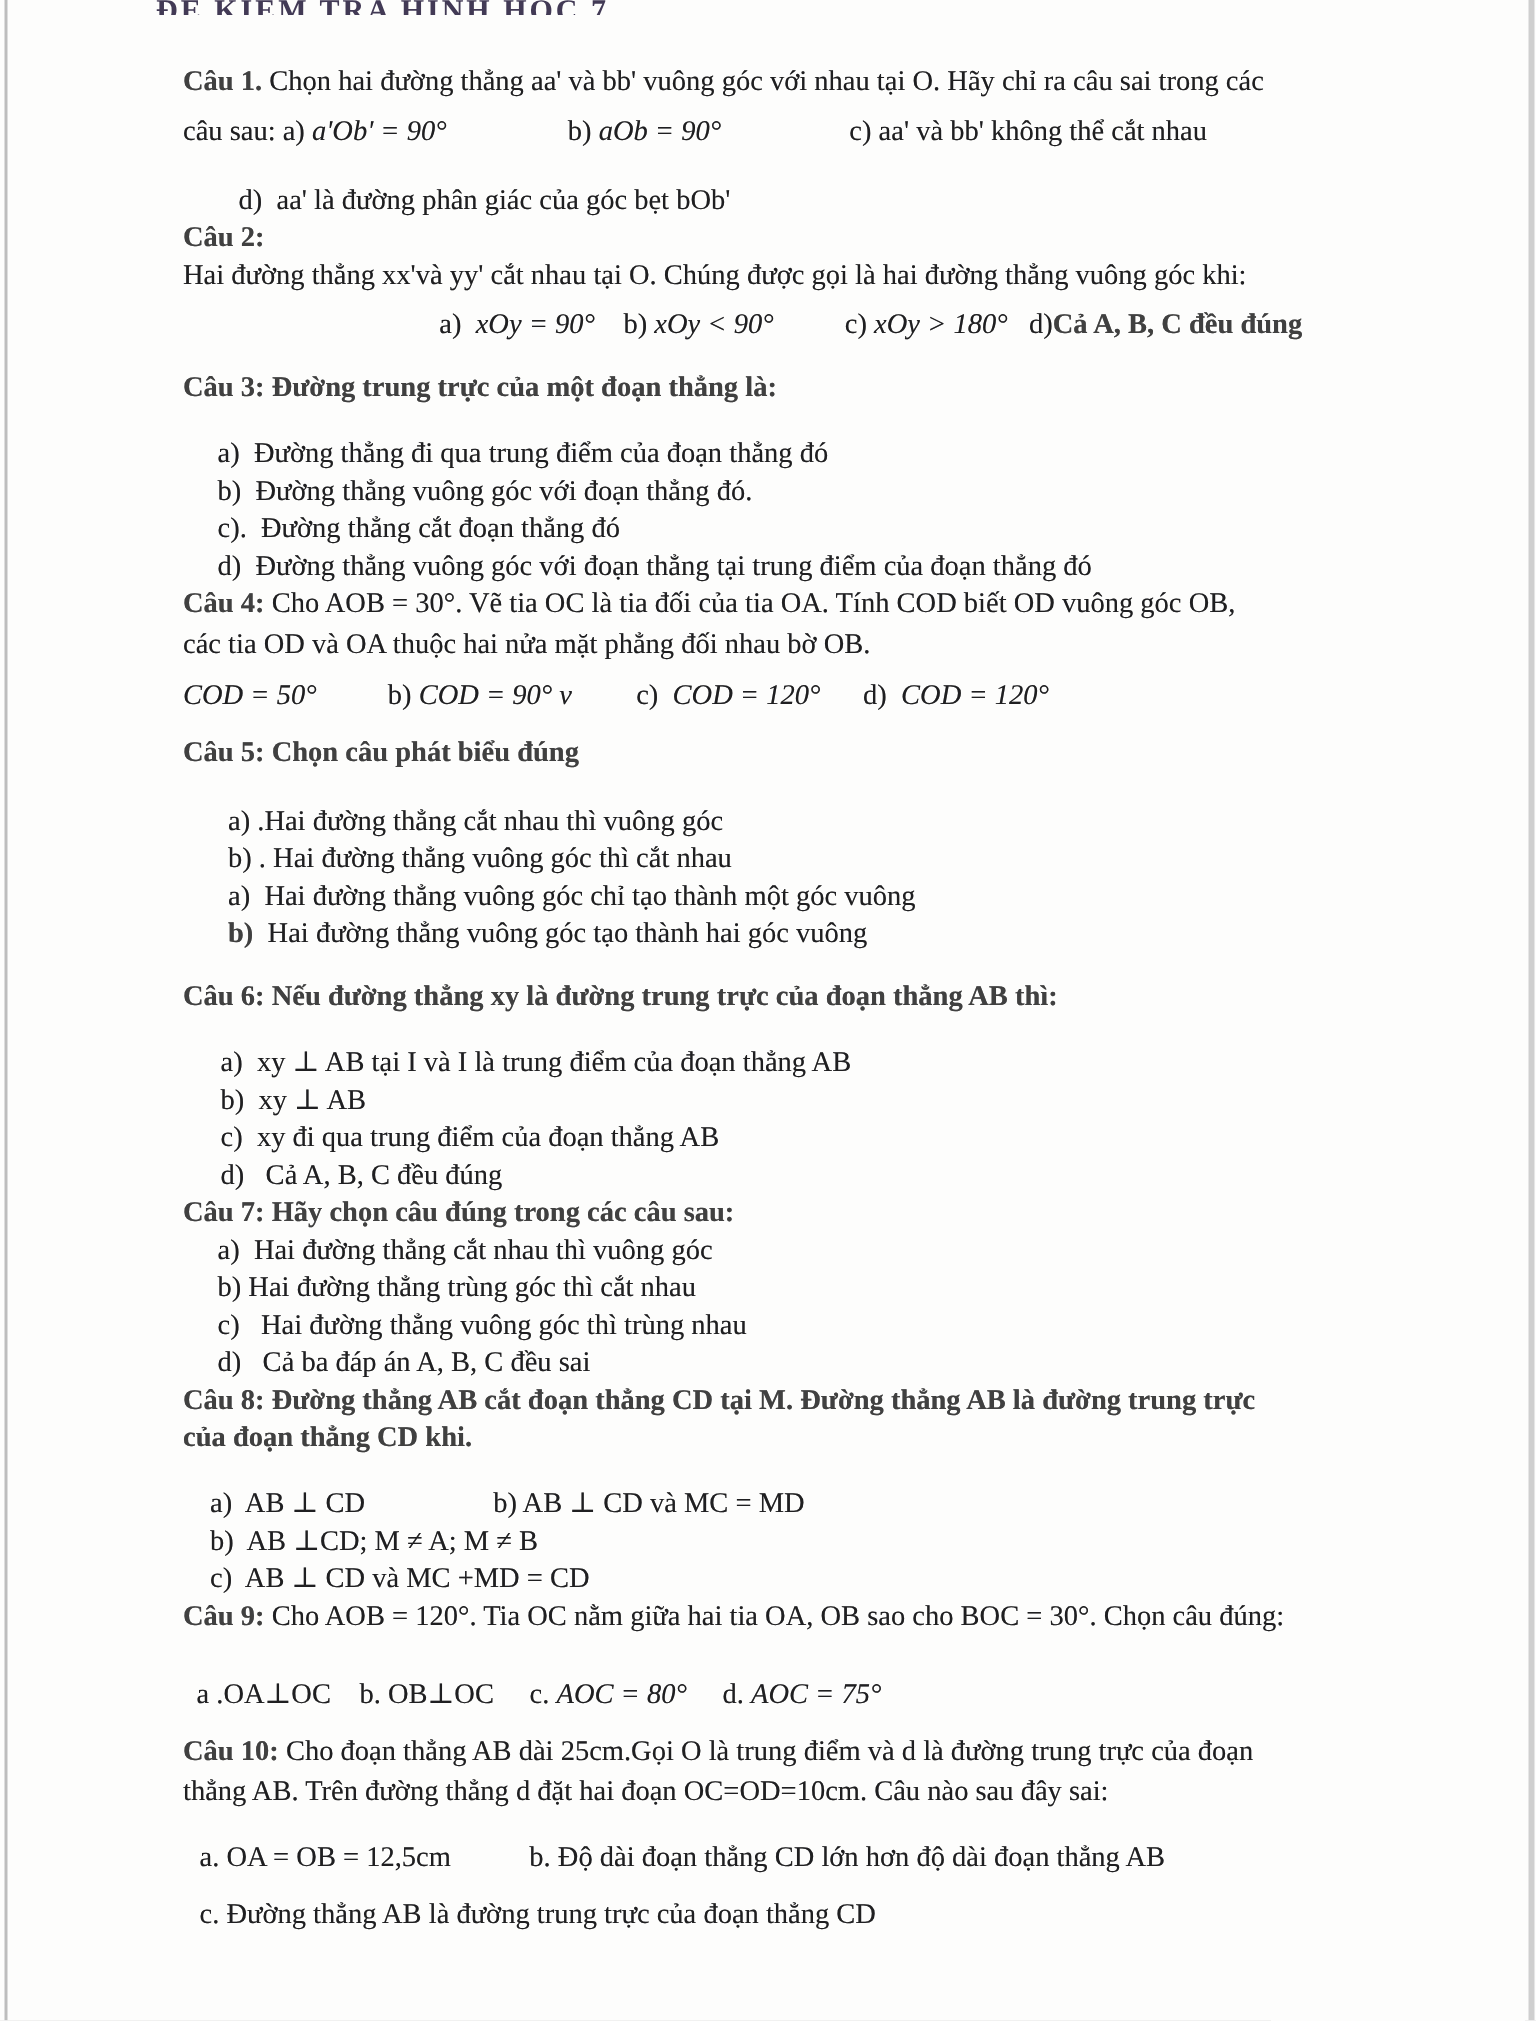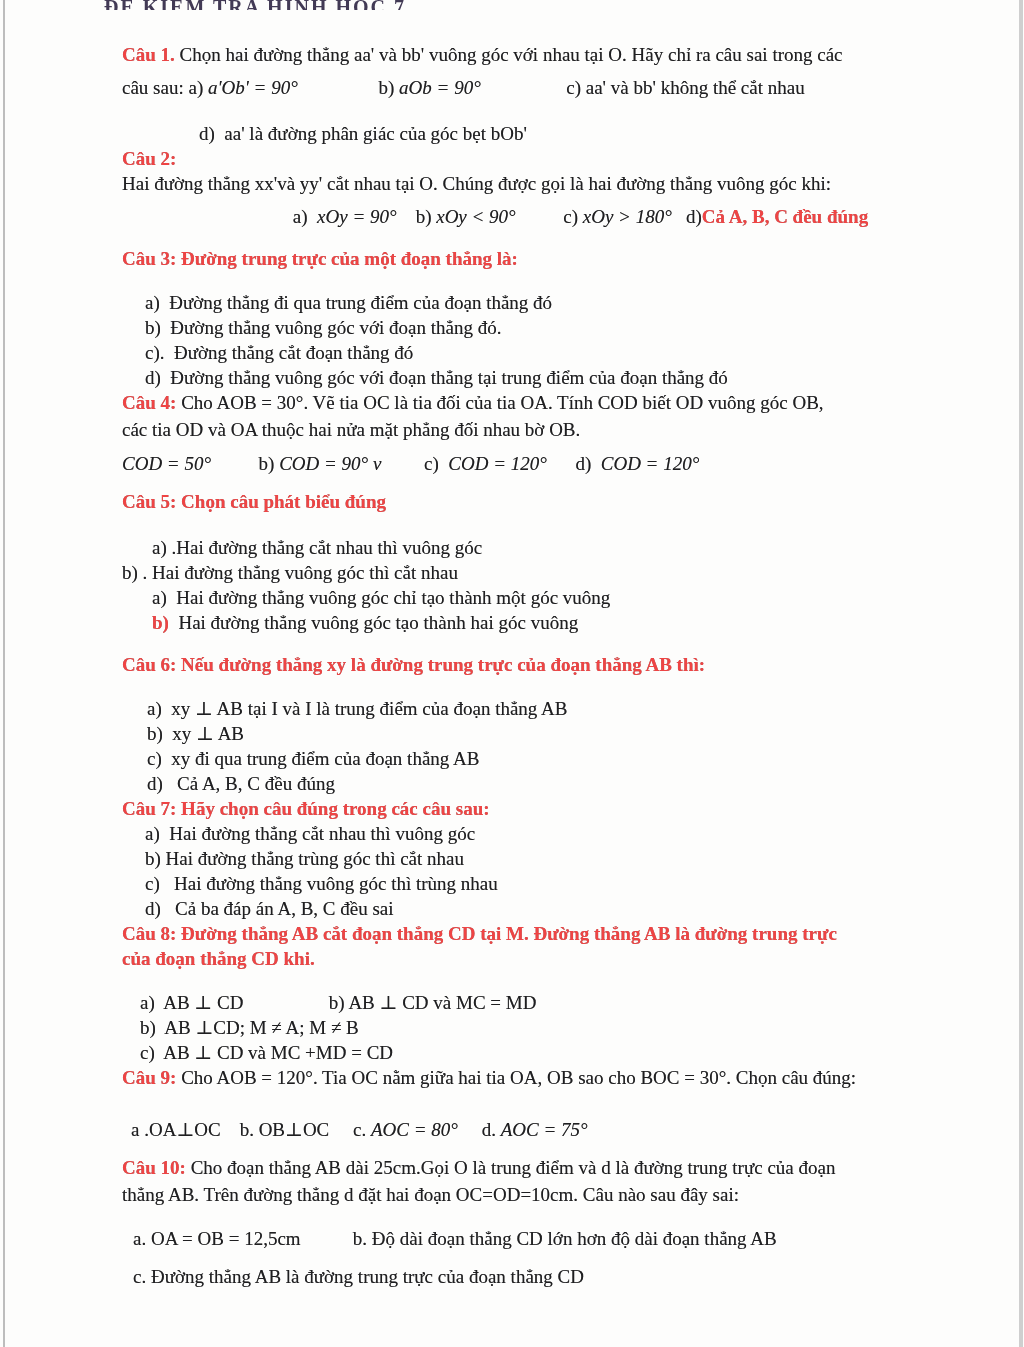--- a/index.html
+++ b/index.html
@@ -57,52 +57,52 @@
     top: 24px;
     right: 20px;
   }
   .line {
     font-size: 19px;
     line-height: 25px;
     white-space: pre;
     
     text-shadow: 0 0 0.4px rgba(40,40,40,0.55);
   }
-  .line span.b { font-weight: bold; color: #ef4444; }
+  .line span.b { font-weight: bold; color: #404040; }
   .line span.i { font-style: italic; }
 </style>
 </head>
 <body>
 
 <div class="page">
   <div class="edge edge-left"></div>
   <div class="edge edge-right"></div>
 
   <div class="clip-top">
     <span class="clip-text">ĐỀ KIỂM TRA HÌNH HỌC 7</span>
   </div>
 
   <div class="content">
       <div class="line" style="margin-top: 18px;"><span class="b">Câu 1.</span><span> Chọn hai đường thẳng aa' và bb' vuông góc với nhau tại O. Hãy chỉ ra câu sai trong các</span></div>
       <div class="line" style="margin-top: 8px;"><span>câu sau: a) </span><span class="i">a'Ob' = 90°</span><span>                 b) </span><span class="i">aOb = 90°</span><span>                  c) aa' và bb' không thể cắt nhau</span></div>
-      <div class="line" style="margin-top: 21px; margin-left: 77px;"><span>d)  aa' là đường phân giác của góc bẹt bOb'</span></div>
+      <div class="line" style="margin-top: 21px; margin-left: 37px;"><span>d)  aa' là đường phân giác của góc bẹt bOb'</span></div>
       <div class="line"><span class="b">Câu 2:</span></div>
       <div class="line"><span>Hai đường thẳng xx'và yy' cắt nhau tại O. Chúng được gọi là hai đường thẳng vuông góc khi:</span></div>
       <div class="line" style="margin-top: 8px; margin-left: 35px; text-align: center;"><span>a)  </span><span class="i">xOy = 90°</span><span>    b) </span><span class="i">xOy &lt; 90°</span><span>          c) </span><span class="i">xOy &gt; 180°</span><span>   d)</span><span class="b">Cả A, B, C đều đúng</span></div>
       <div class="line" style="margin-top: 17px;"><span class="b">Câu 3: Đường trung trực của một đoạn thẳng là:</span></div>
       <div class="line" style="margin-top: 19px; margin-left: 23px;"><span>a)  Đường thẳng đi qua trung điểm của đoạn thẳng đó</span></div>
       <div class="line" style="margin-left: 23px;"><span>b)  Đường thẳng vuông góc với đoạn thẳng đó.</span></div>
       <div class="line" style="margin-left: 23px;"><span>c).  Đường thẳng cắt đoạn thẳng đó</span></div>
       <div class="line" style="margin-left: 23px;"><span>d)  Đường thẳng vuông góc với đoạn thẳng tại trung điểm của đoạn thẳng đó</span></div>
       <div class="line"><span class="b">Câu 4:</span><span> Cho AOB = 30°. Vẽ tia OC là tia đối của tia OA. Tính COD biết OD vuông góc OB,</span></div>
       <div class="line" style="margin-top: 2px;"><span>các tia OD và OA thuộc hai nửa mặt phẳng đối nhau bờ OB.</span></div>
       <div class="line" style="margin-top: 9px;"><span class="i">COD = 50°</span><span>          b) </span><span class="i">COD = 90° v</span><span>         c)  </span><span class="i">COD = 120°</span><span>      d)  </span><span class="i">COD = 120°</span></div>
       <div class="line" style="margin-top: 13px;"><span class="b">Câu 5: Chọn câu phát biểu đúng</span></div>
       <div class="line" style="margin-top: 21px; margin-left: 30px;"><span>a) .Hai đường thẳng cắt nhau thì vuông góc</span></div>
-      <div class="line" style=""><span>b) . Hai đường thẳng vuông góc thì cắt nhau</span></div>
+      <div class="line" style="margin-left: 30px;"><span>b) . Hai đường thẳng vuông góc thì cắt nhau</span></div>
       <div class="line" style="margin-left: 30px;"><span>a)  Hai đường thẳng vuông góc chỉ tạo thành một góc vuông</span></div>
       <div class="line" style="margin-left: 30px;"><span class="b">b)</span><span>  Hai đường thẳng vuông góc tạo thành hai góc vuông</span></div>
       <div class="line" style="margin-top: 17px;"><span class="b">Câu 6: Nếu đường thẳng xy là đường trung trực của đoạn thẳng AB thì:</span></div>
       <div class="line" style="margin-top: 19px; margin-left: 25px;"><span>a)  xy ⊥ AB tại I và I là trung điểm của đoạn thẳng AB</span></div>
       <div class="line" style="margin-left: 25px;"><span>b)  xy ⊥ AB</span></div>
       <div class="line" style="margin-left: 25px;"><span>c)  xy đi qua trung điểm của đoạn thẳng AB</span></div>
       <div class="line" style="margin-left: 25px;"><span>d)   Cả A, B, C đều đúng</span></div>
       <div class="line"><span class="b">Câu 7: Hãy chọn câu đúng trong các câu sau:</span></div>
       <div class="line" style="margin-left: 23px;"><span>a)  Hai đường thẳng cắt nhau thì vuông góc</span></div>
       <div class="line" style="margin-left: 23px;"><span>b) Hai đường thẳng trùng góc thì cắt nhau</span></div>

